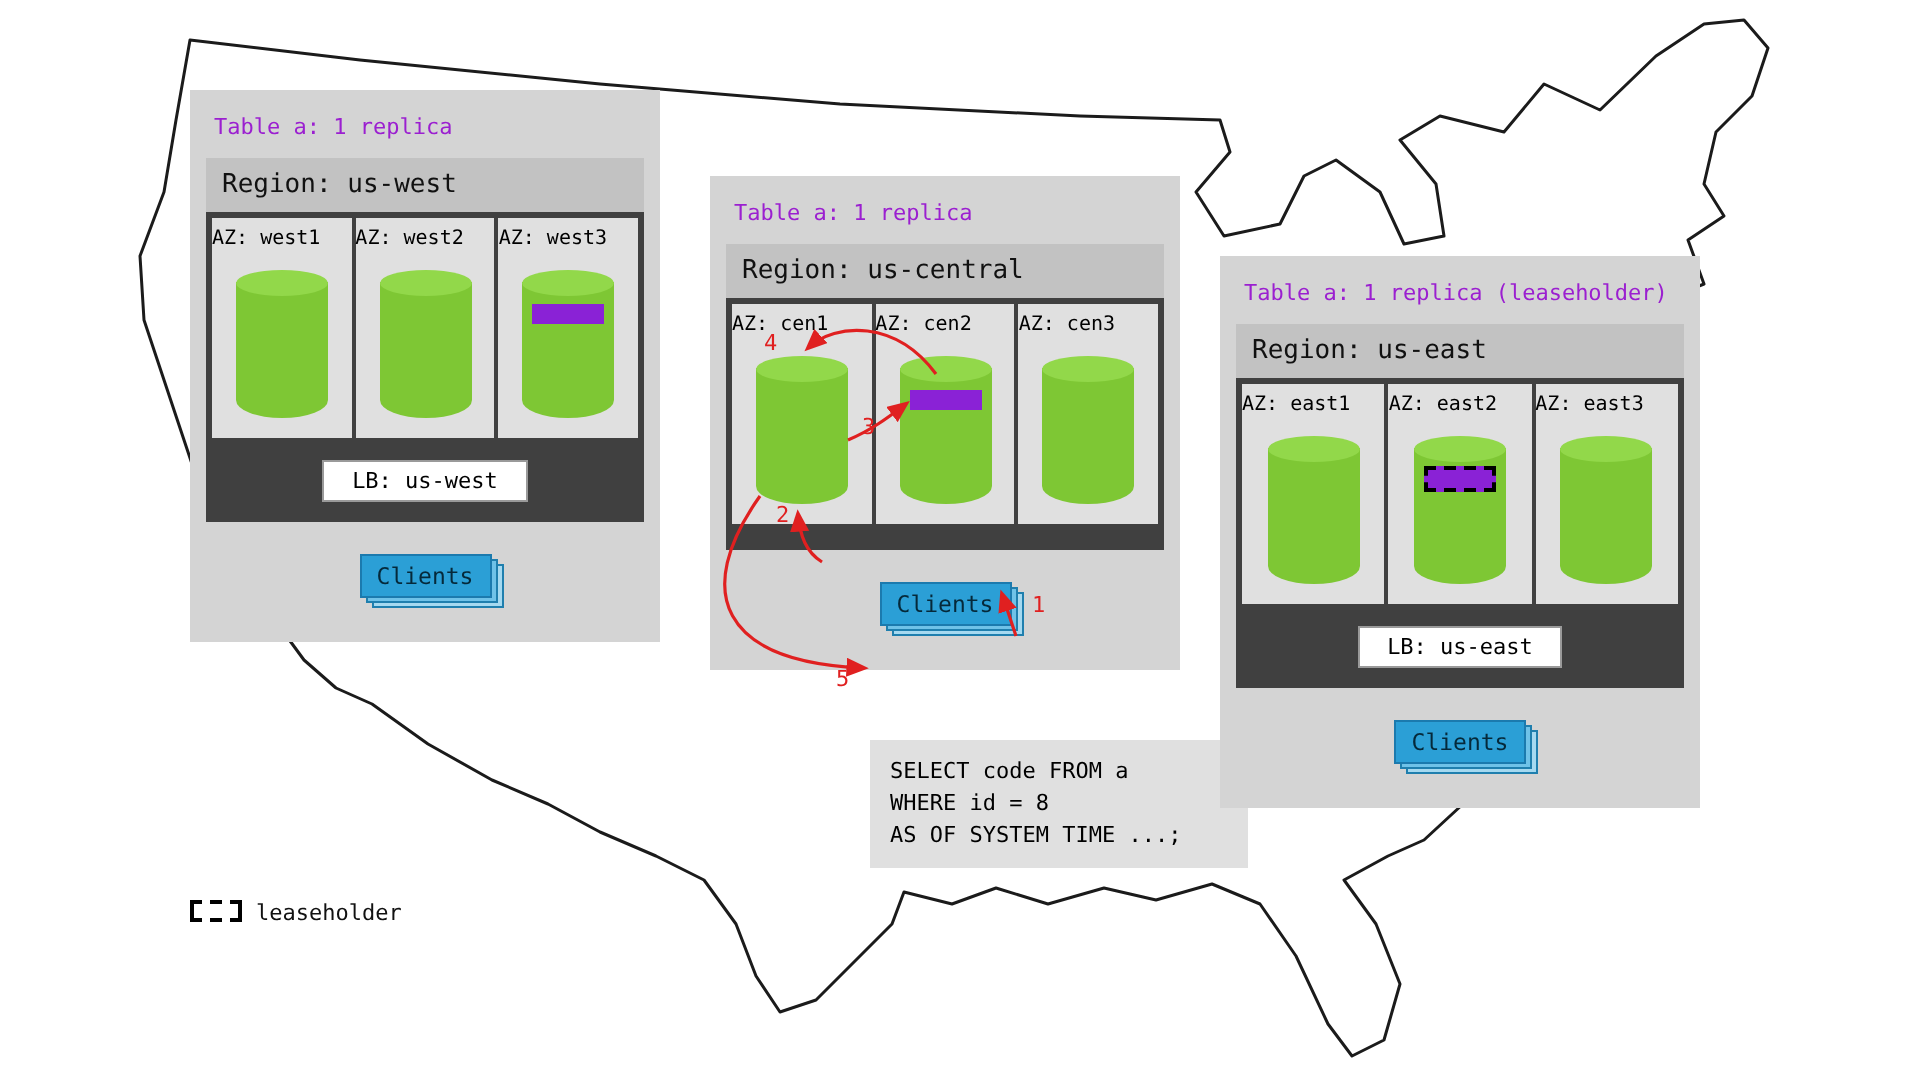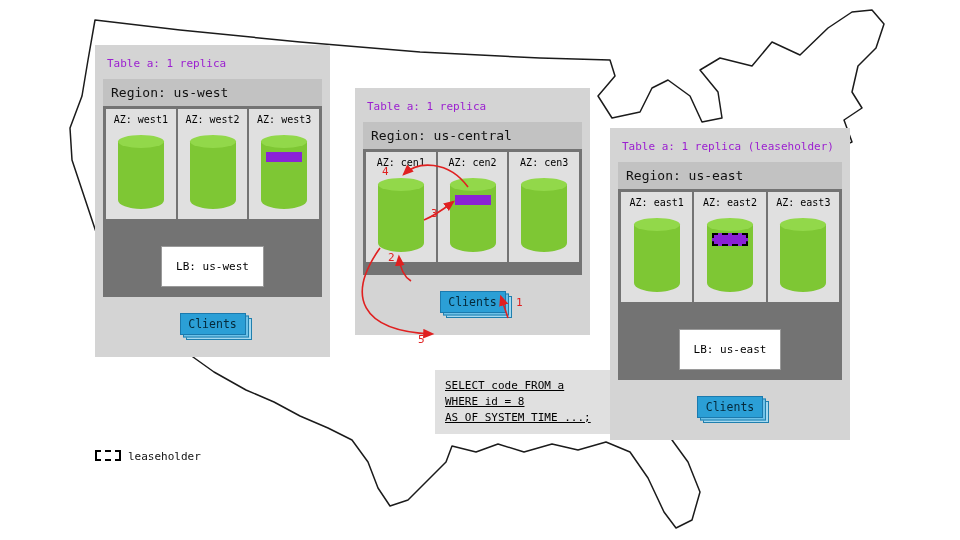--- a/index.html
+++ b/index.html
@@ -4,47 +4,47 @@
 <style>
   * { margin:0; padding:0; box-sizing:border-box; }
   html,body { width:960px; height:540px; background:#fff;
     font-family:"DejaVu Sans Mono","Liberation Mono",monospace; }
   #stage { position:relative; width:960px; height:540px; overflow:hidden; background:#fff; }
 
   .map-svg { position:absolute; inset:0; z-index:0; }
 
   .panel { position:absolute; background:#d4d4d4; padding:8px; z-index:2; }
   .panel-header { font-size:11px; color:#9b1fd0; padding:4px 4px 9px; white-space:nowrap; }
-  .inner { background:#737373; padding-bottom:10px; }
+  .inner { background:#404040; padding-bottom:10px; }
   .region-header { background:#c2c2c2; font-size:13px; color:#111; padding:6px 8px; white-space:nowrap; }
   .az-row { display:flex; gap:2px; padding:3px; }
-  .az { flex:1 1 0; background:#e0e0e0; text-align:center; padding-bottom:10px; }
+  .az { flex:1 1 0; background:#e0e0e0; padding-bottom:10px; }
   .az-label { font-size:10px; padding-top:5px; white-space:nowrap; }
 
   .cylinder { position:relative; width:46px; height:74px; margin:10px auto 0; }
   .cyl-body { position:absolute; left:0; top:6px; width:100%; height:68px; background:#7ec734;
     border-radius:0 0 23px 23px / 0 0 9px 9px; }
   .cyl-top { position:absolute; left:0; top:0; width:100%; height:13px; background:#92d84a;
     border-radius:50%; z-index:2; }
   .replica-bar { position:absolute; left:5px; top:17px; width:36px; height:10px;
     background:#8a22d6; z-index:3; }
   .replica-bar.leaseholder { border:2px dashed #000; height:13px; top:15px; }
 
-  .lb { width:fit-content; margin:24px auto 0; background:#fff; border:1px solid #9a9a9a;
-    font-size:11px; padding:13px 14px; white-space:nowrap; }
+  .lb { width:fit-content; margin:8px auto 0; background:#fff; border:1px solid #9a9a9a;
+    font-size:11px; padding:3px 14px; white-space:nowrap; }
 
   .clients-wrap { position:relative; width:66px; height:22px; margin:16px auto 14px; }
   .clients-layer { position:absolute; inset:0; border:1px solid #1f7fae; }
   .clients-layer.l2 { transform:translate(6px,5px); background:#a5d9f0; }
   .clients-layer.l1 { transform:translate(3px,2.5px); background:#6fc2e8; }
   .clients-face { position:absolute; inset:0; background:#2b9fd6; border:1px solid #1b7aae;
     display:flex; align-items:center; justify-content:center; font-size:11.5px; color:#05293a; }
 
   .sql-box { position:absolute; left:435px; top:370px; width:189px; background:#e0e0e0;
-    padding:8px 10px; z-index:2; font-size:11px; line-height:1.45; white-space:nowrap;text-decoration:underline; }
+    padding:8px 10px; z-index:2; font-size:11px; line-height:1.45; white-space:nowrap; }
 
   .arrows-svg { position:absolute; inset:0; z-index:5; pointer-events:none; }
   .arrow-num { position:absolute; z-index:6; color:#e02020; font-size:11px; }
   .n1 { left:516px; top:296px; }
   .n2 { left:388px; top:251px; }
   .n3 { left:431px; top:207px; }
   .n4 { left:382px; top:165px; }
   .n5 { left:418px; top:333px; }
 
   .legend { position:absolute; left:95px; top:450px; display:flex; align-items:flex-start;

